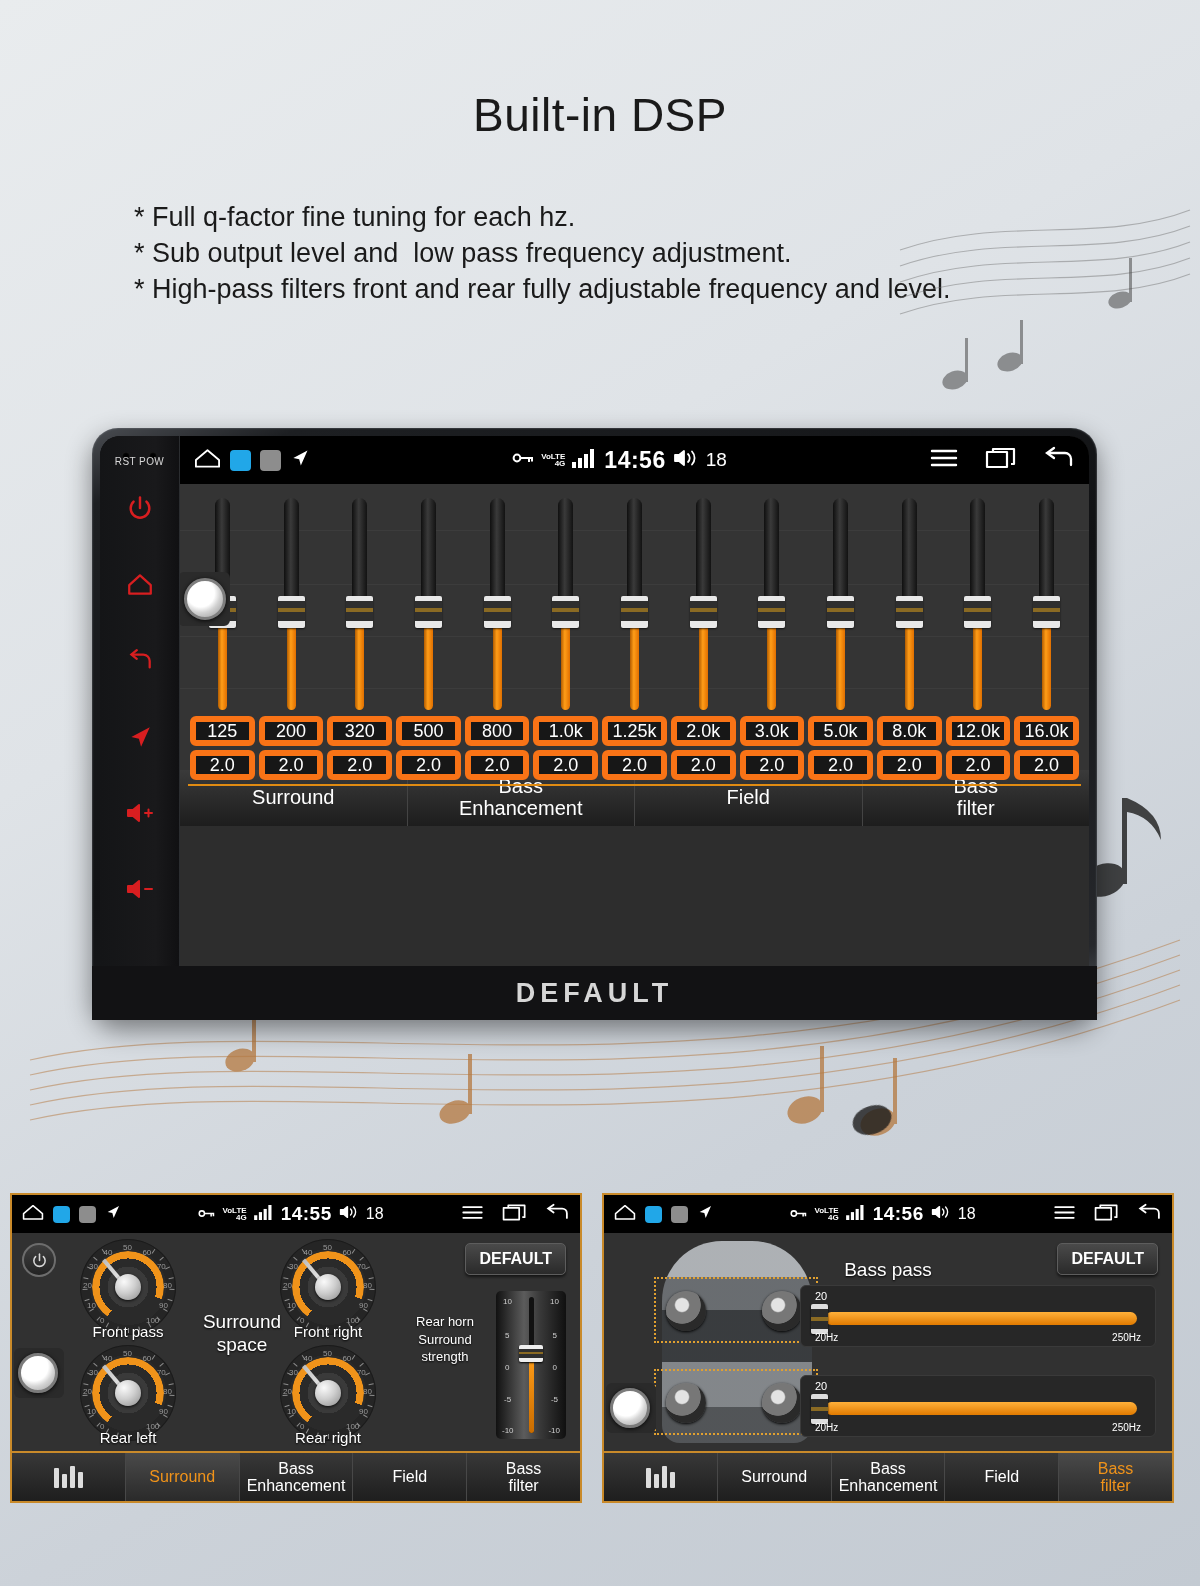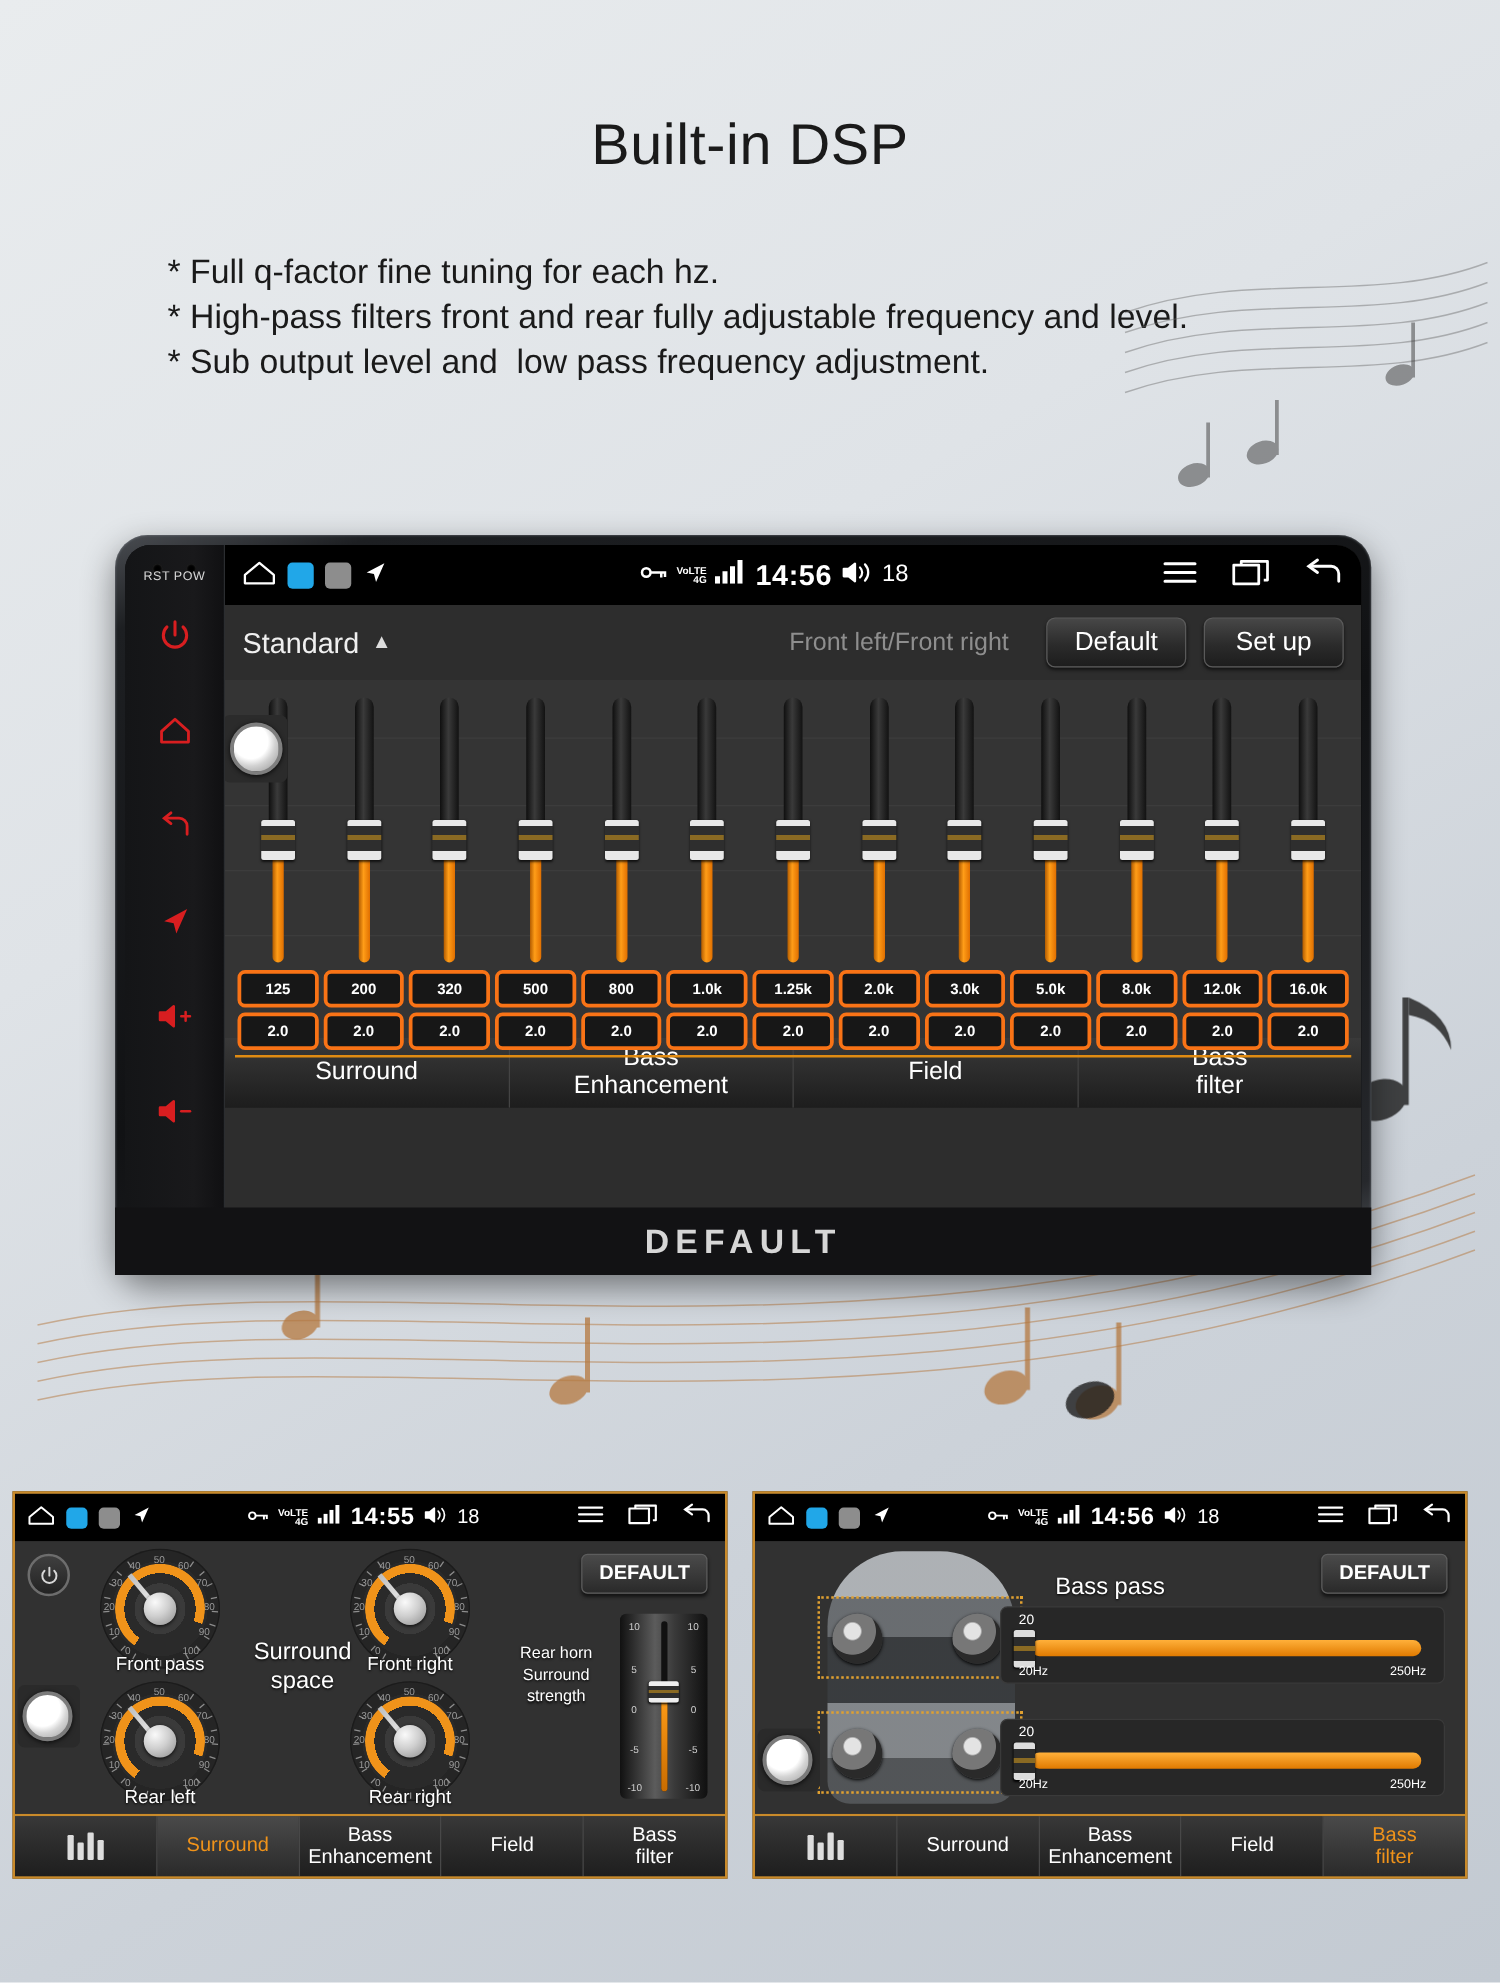--- a/index.html
+++ b/index.html
@@ -92,23 +92,22 @@
   }
   .thumb{
     position:absolute; top:46%; left:-6px; width:27px; height:32px;
     background:linear-gradient(180deg,#e8e8e8 0 16%,#2e2e2e 16% 38%,#8a6a23 38% 50%,#2e2e2e 50% 78%,#e8e8e8 78% 100%);
     border-radius:2px; box-shadow:0 1px 2px rgba(0,0,0,.7);
   }
   .eq-rows{ position:relative; margin-top:6px; }
   .eq-row{ display:flex; gap:4px; padding:0 2px; margin-bottom:4px; }
   .chip{
     flex:1; height:30px; border-radius:6px; background:#171717; color:#fff;
-    font-size:12px; display:flex; align-items:center; justify-content:center;
-    border:3px solid #f97316;
-    font-weight:bold;
+    font-size:18px; display:flex; align-items:center; justify-content:center;
+    border:6px solid #f97316;
   }
   .orange-rule{ height:2px; background:#e08b12; margin-top:2px; }
 
   
   .tabbar{ display:flex; height:56px; background:linear-gradient(180deg,#2f2f2f,#1b1b1b); }
   .tab{
     flex:1; display:flex; align-items:center; justify-content:center; text-align:center;
     color:#fff; font-size:20px; line-height:1.08; border-left:1px solid #444;
     background:linear-gradient(180deg,#3a3a3a,#1d1d1d);
   }
@@ -268,22 +267,22 @@
         box-shadow:0 1px 3px #000; }
   .arrowL{ position:absolute; width:0;height:0;border-top:15px solid transparent;
            border-bottom:15px solid transparent; border-right:18px solid #3a3a3a; }
 </style>
 </head>
 <body>
 
 <div class="page-title">Built-in DSP</div>
 <ul class="bullets">
   <li>* Full q-factor fine tuning for each hz.</li>
+  <li>* Sub output level and  low pass frequency adjustment.</li>
   <li>* High-pass filters front and rear fully adjustable frequency and level.</li>
-  <li>* Sub output level and  low pass frequency adjustment.</li>
 </ul>
 
 <svg class="decor" width="1200" height="1586">
   <g stroke="#b5783f" fill="none" opacity=".5" stroke-width="1.2">
     <path d="M30,1060 C300,1000 700,1120 1180,940"></path>
     <path d="M30,1075 C300,1015 700,1135 1180,955"></path>
     <path d="M30,1090 C300,1030 700,1150 1180,970"></path>
     <path d="M30,1105 C300,1045 700,1165 1180,985"></path>
     <path d="M30,1120 C300,1060 700,1180 1180,1000"></path>
   </g>
@@ -428,29 +427,20 @@
           </span>
           <span>
             <svg width="32" height="24" viewBox="0 0 32 24" fill="none" stroke="#fff" stroke-width="2.3" stroke-linecap="round">
               <path d="M28 19 V13 a6 6 0 0 0-6-6 H6"></path>
                 <path d="M11 2 L4 7 L11 12"></path>
             </svg>
           </span>
         </div>
       </div>
 
-      <div class="eq-head">
-        <div class="preset-sel">
-          <span>Standard</span>
-          <span class="chev-up">▲</span>
-        </div>
-        <div class="ch-label">Front left/Front right</div>
-        <div class="btn3d">Default</div>
-        <div class="btn3d">Set up</div>
-      </div>
 
       <div class="eq-body">
         <div class="eq-grid">
           <i style="top:46px"></i>
             <i style="top:100px"></i>
             <i style="top:152px"></i>
             <i style="top:204px"></i>
         </div>
         <div class="sliders" id="eq-sliders">
             <div class="slot">

